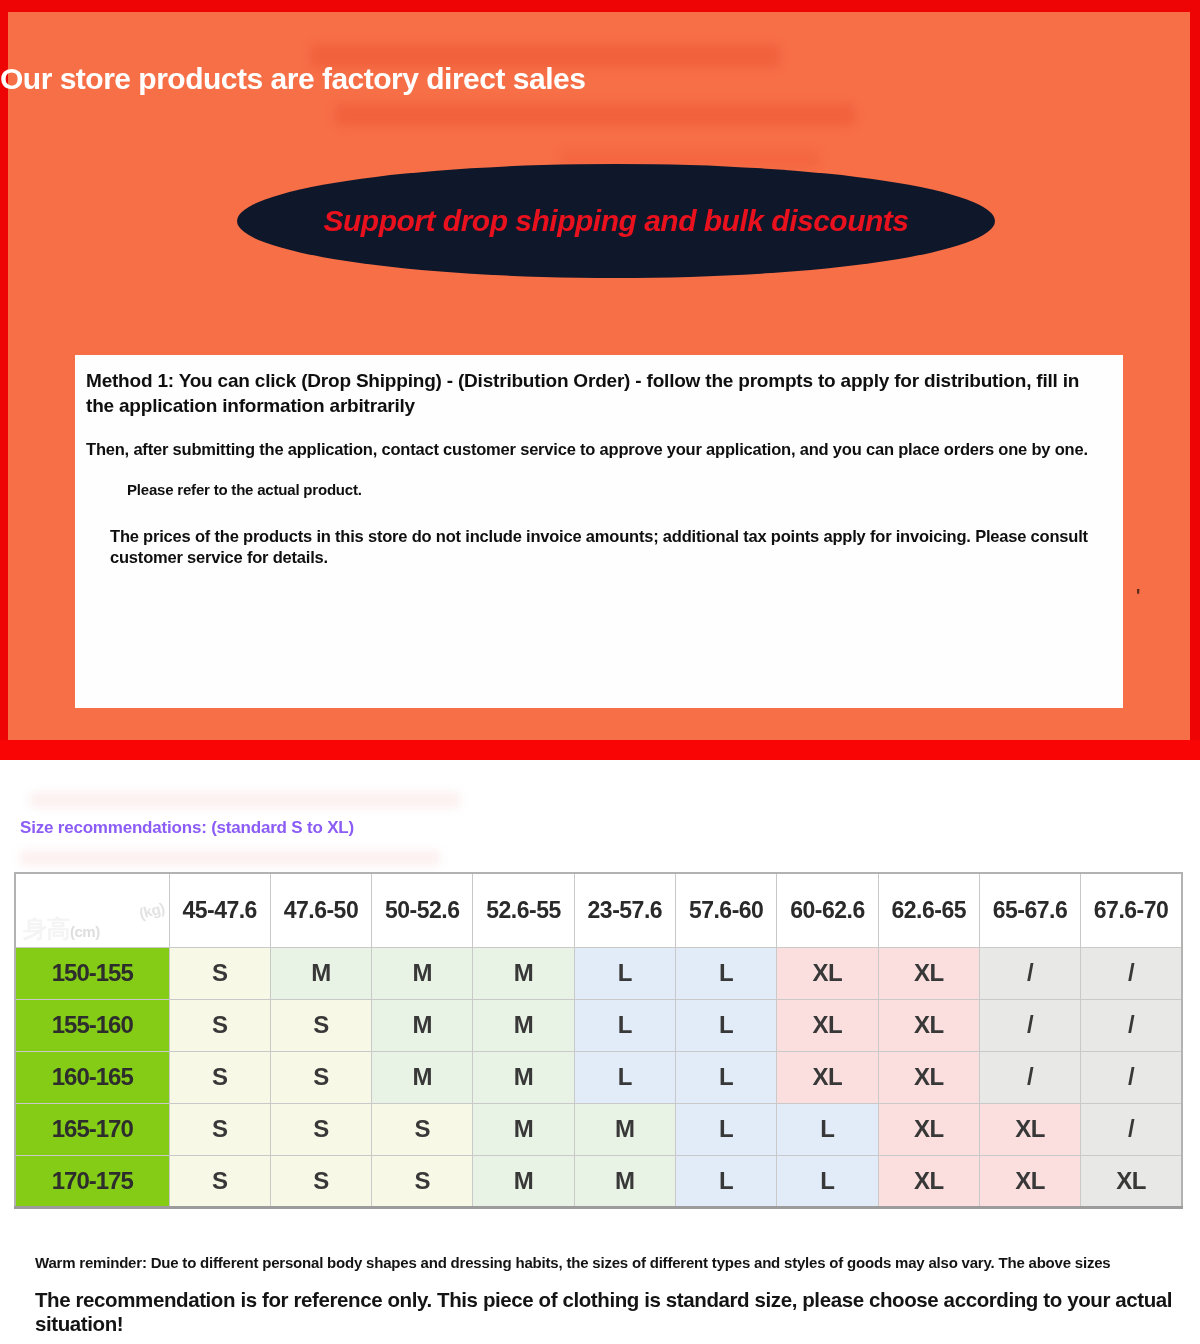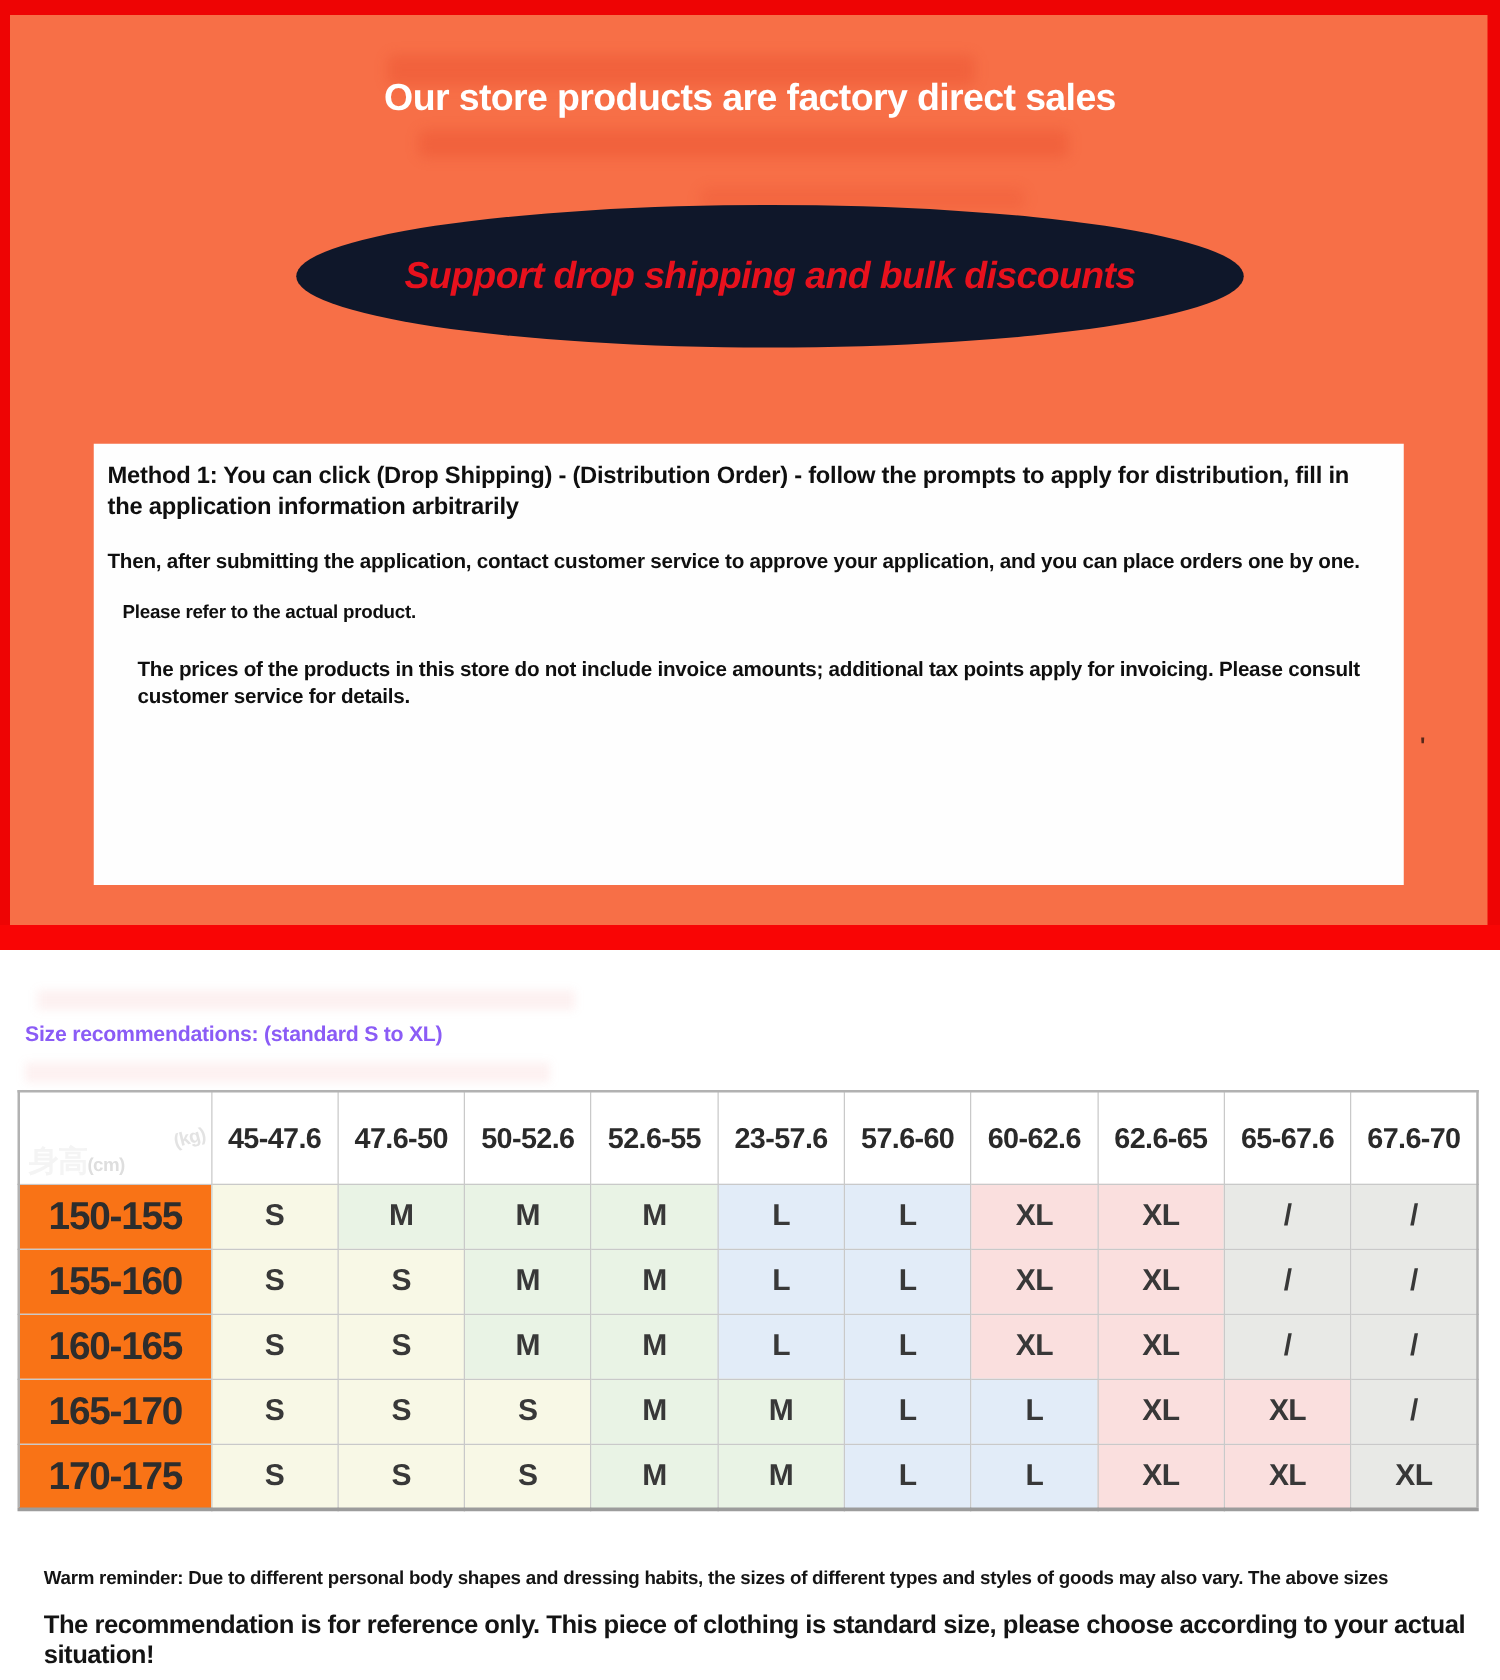--- a/index.html
+++ b/index.html
@@ -12,54 +12,54 @@
   .banner-border-top { position:absolute; left:0; top:0; width:1200px; height:12px; background:#ee0404; }
   .banner-border-left { position:absolute; left:0; top:0; width:8px; height:740px; background:#ee0404; }
   .banner-border-right { position:absolute; right:0; top:0; width:10px; height:740px; background:#ee0404; }
   .banner-strip-bottom { position:absolute; left:0; top:740px; width:1200px; height:20px; background:#f90505; }
 
   .wm { position:absolute; background:rgba(220,45,20,0.20); filter:blur(5px); border-radius:6px; }
   .wm1 { left:310px; top:44px; width:470px; height:24px; }
   .wm2 { left:335px; top:104px; width:520px; height:22px; }
   .wm3 { left:560px; top:150px; width:260px; height:18px; background:rgba(220,45,20,0.12); }
 
-  .banner-title { position:absolute; left:0; top:62px; width:1200px; text-align:center;
+  .banner-title { position:absolute; left:0; top:62px; width:1200px; text-align:left;
     color:#ffffff; font-size:30px; font-weight:bold; letter-spacing:-0.5px; }
 
   .badge-ellipse { position:absolute; left:237px; top:164px; width:758px; height:114px;
     background:#0f172a; border-radius:50%; display:flex; align-items:center; justify-content:center;font-style:italic; }
   .badge-ellipse span { color:#e8111d; font-size:30px; font-weight:bold; letter-spacing:-0.5px; }
 
   .info-box { position:absolute; left:75px; top:355px; width:1048px; height:353px;
     background:#fefefe; padding:13px 16px 0 11px; color:#0f0f0f; }
   .info-box p { font-weight:bold; letter-spacing:-0.2px; }
   .p-method1 { font-size:19px; line-height:1.32; }
   .p-then    { font-size:16.5px; line-height:1.3; margin-top:21px; }
   .p-method2 { font-size:19px; line-height:1.32; margin-top:42px; }
   .p-color   { font-size:13px;   margin-top:38px; margin-left:24px; }
-  .p-refer   { font-size:15px;   margin-top:20px; margin-left:12px; }
+  .p-refer   { font-size:15px;   margin-top:20px; margin-left:41px; }
   .p-invoice { font-size:16.5px; line-height:1.32; margin-top:28px; margin-left:24px; }
   .stray-mark { position:absolute; left:1136px; top:586px; color:#57281a; font-size:18px; font-weight:bold; }
 
   
   .size-section { position:relative; width:1200px; height:584px; background:#ffffff; }
   .size-heading { position:absolute; left:20px; top:58px; font-size:17px; font-weight:bold;
     color:#8b5cf6; letter-spacing:-0.2px; }
   .size-wm { position:absolute; background:rgba(235,120,120,0.10); filter:blur(4px); }
   .size-wm1 { left:30px; top:32px; width:430px; height:16px; }
   .size-wm2 { left:20px; top:90px; width:420px; height:16px; }
 
   table.size-table { position:absolute; left:14px; top:112px; width:1169px;
     border-collapse:collapse; table-layout:fixed;
     border:2px solid #b2b2b2; border-bottom:3px solid #9c9c9c; }
   .size-table th, .size-table td { border:1px solid #c9c9c9; text-align:center; vertical-align:middle; }
   .size-table thead th { height:74px; background:#ffffff; color:#2a2a2a;
     font-size:23px; font-weight:bold; letter-spacing:-0.5px; }
-  .size-table tbody th { height:52px; background:#f97316; color:#2d2d2d;
-    font-size:31px; font-weight:bold; letter-spacing:-1px; }
+  .size-table tbody th { height:52px; background:#84cc16; color:#2d2d2d;
+    font-size:24px; font-weight:bold; letter-spacing:-1px; }
   .size-table tbody td { height:52px; color:#383838; font-size:24px; font-weight:bold; letter-spacing:-0.5px; }
 
   th.corner { position:relative; background:linear-gradient(125deg,#979797 0%,#a8a8a8 45%,#c2c2c2 62%,#cdcdcd 100%); overflow:hidden; }
   .corner .w-label { position:absolute; top:5px; left:58px; color:#ffffff; font-size:17px; font-weight:bold; }
   .corner .w-unit  { position:absolute; top:28px; right:4px; color:#e3e3e3; font-size:15px;
     font-weight:bold; transform:rotate(-14deg); }
   .corner .h-wrap  { position:absolute; bottom:2px; left:7px; color:#f4f4f4; }
   .corner .h-label { font-size:24px; font-weight:bold; }
   .corner .h-unit  { font-size:15px; color:#dedede; font-weight:bold; }
 

